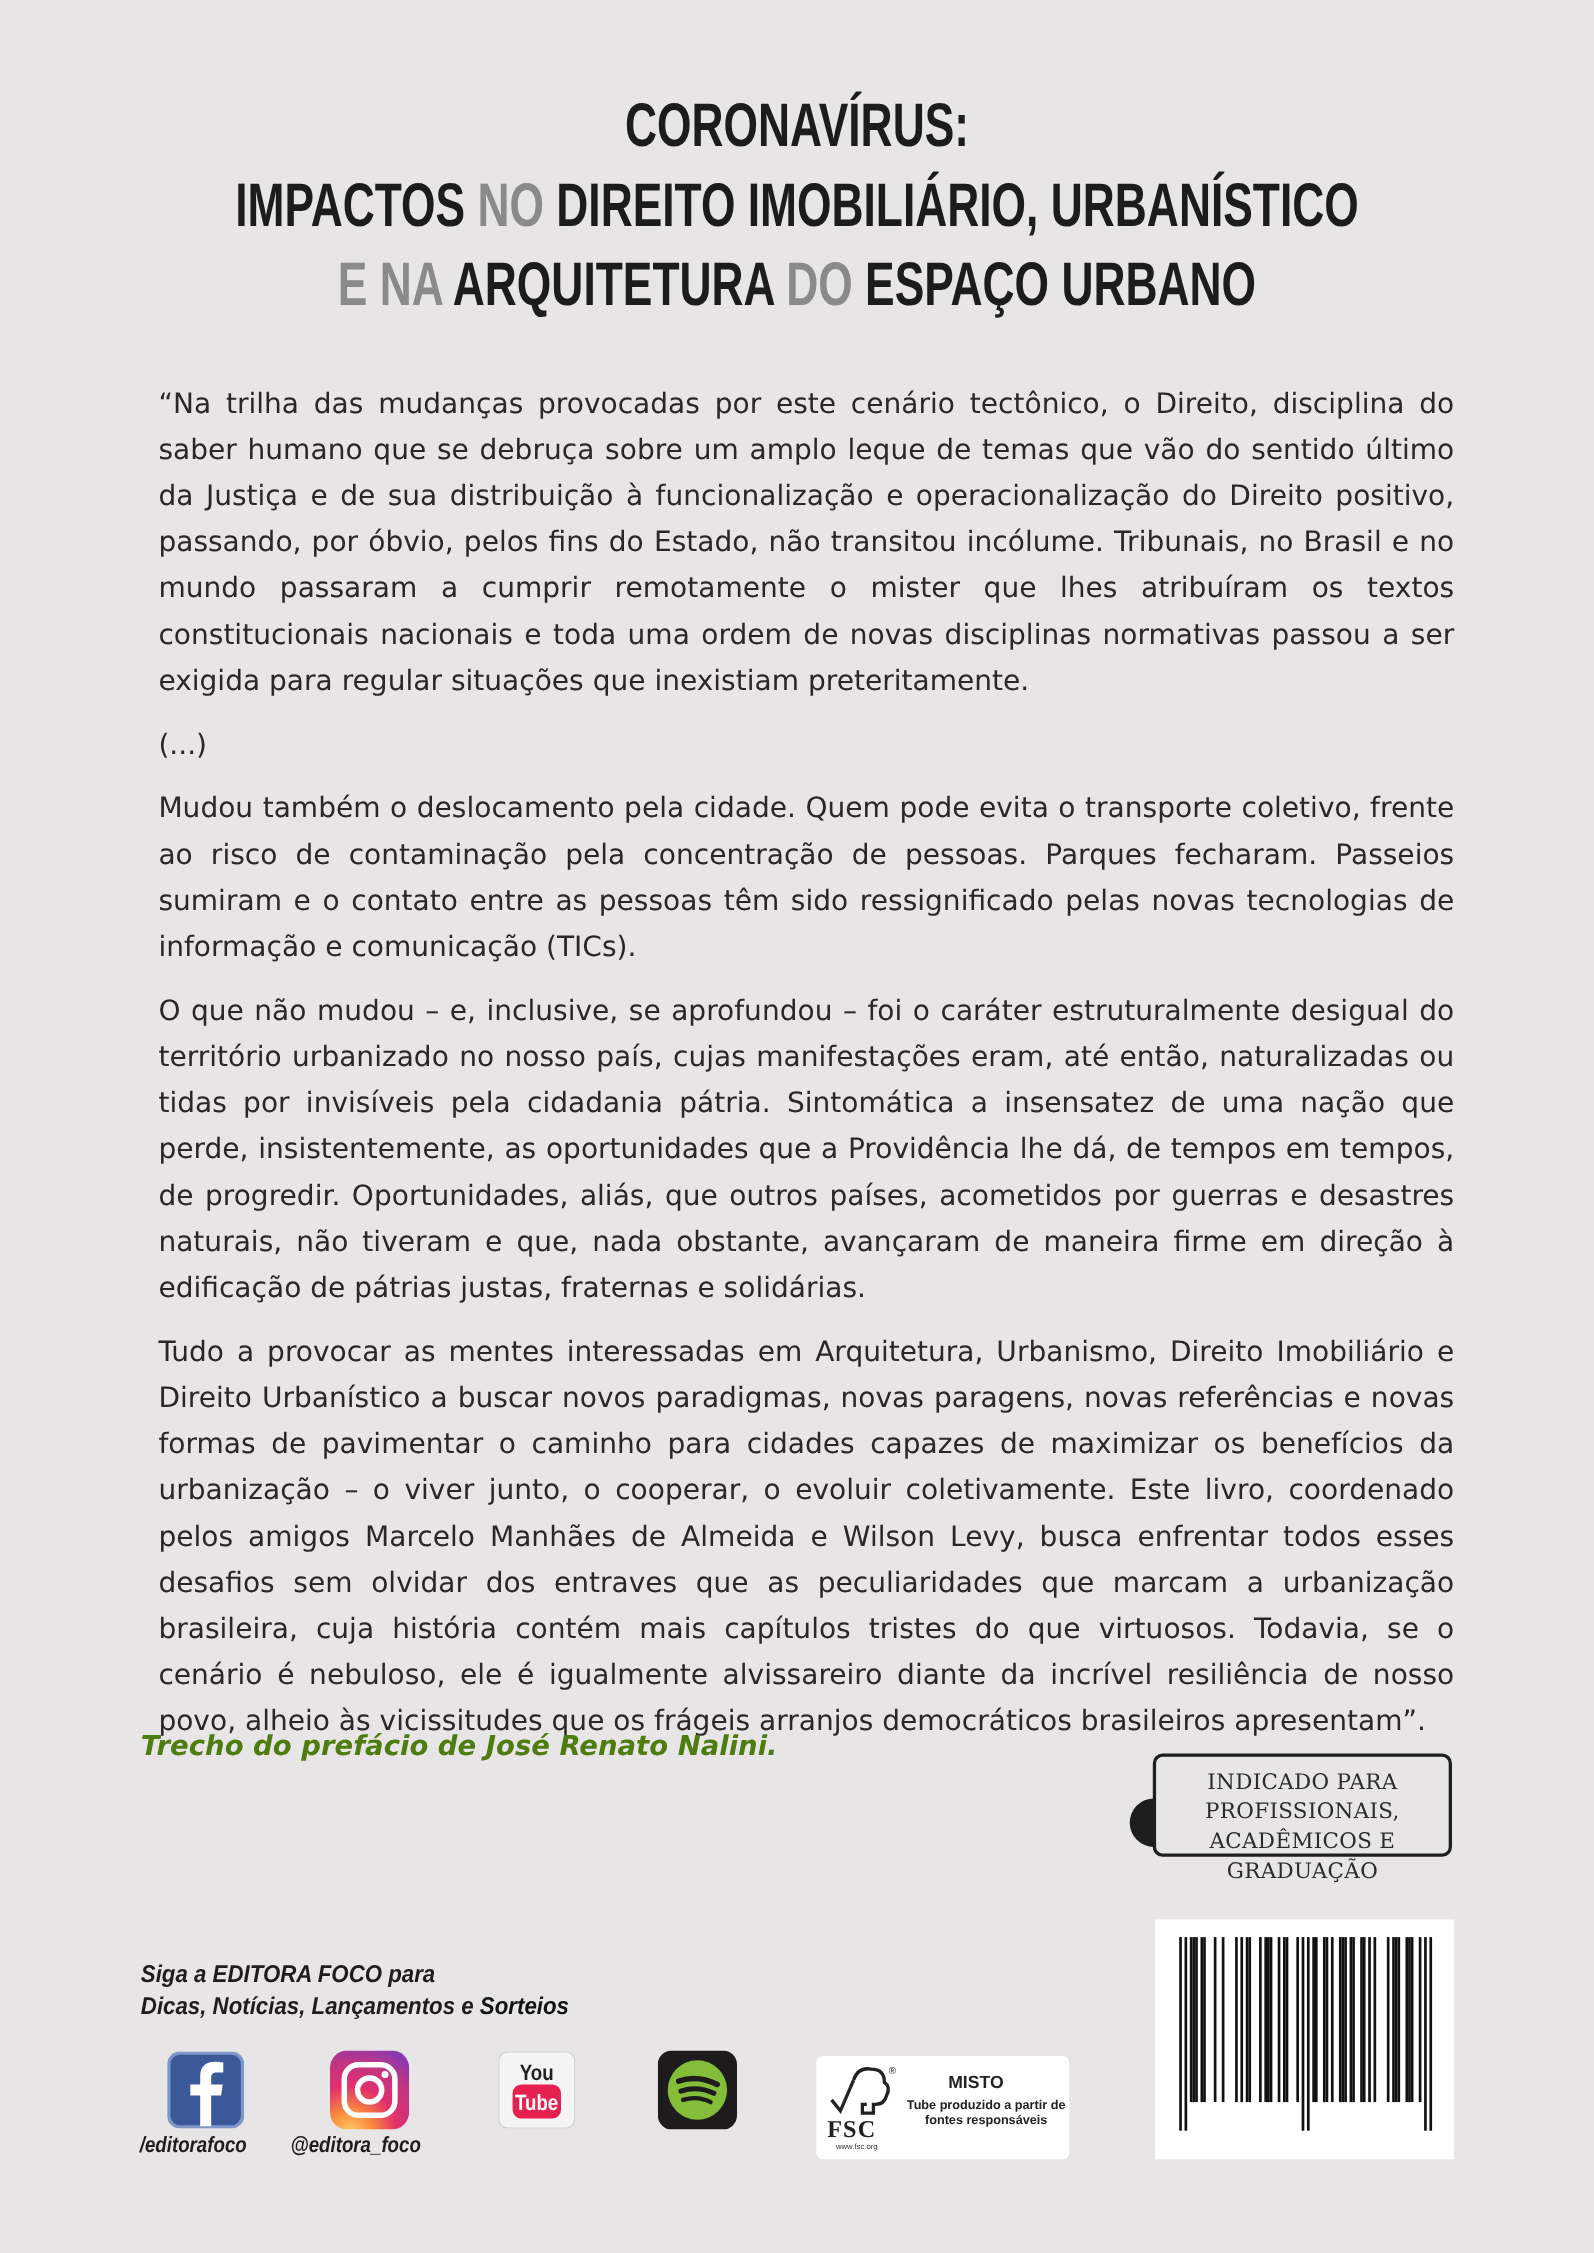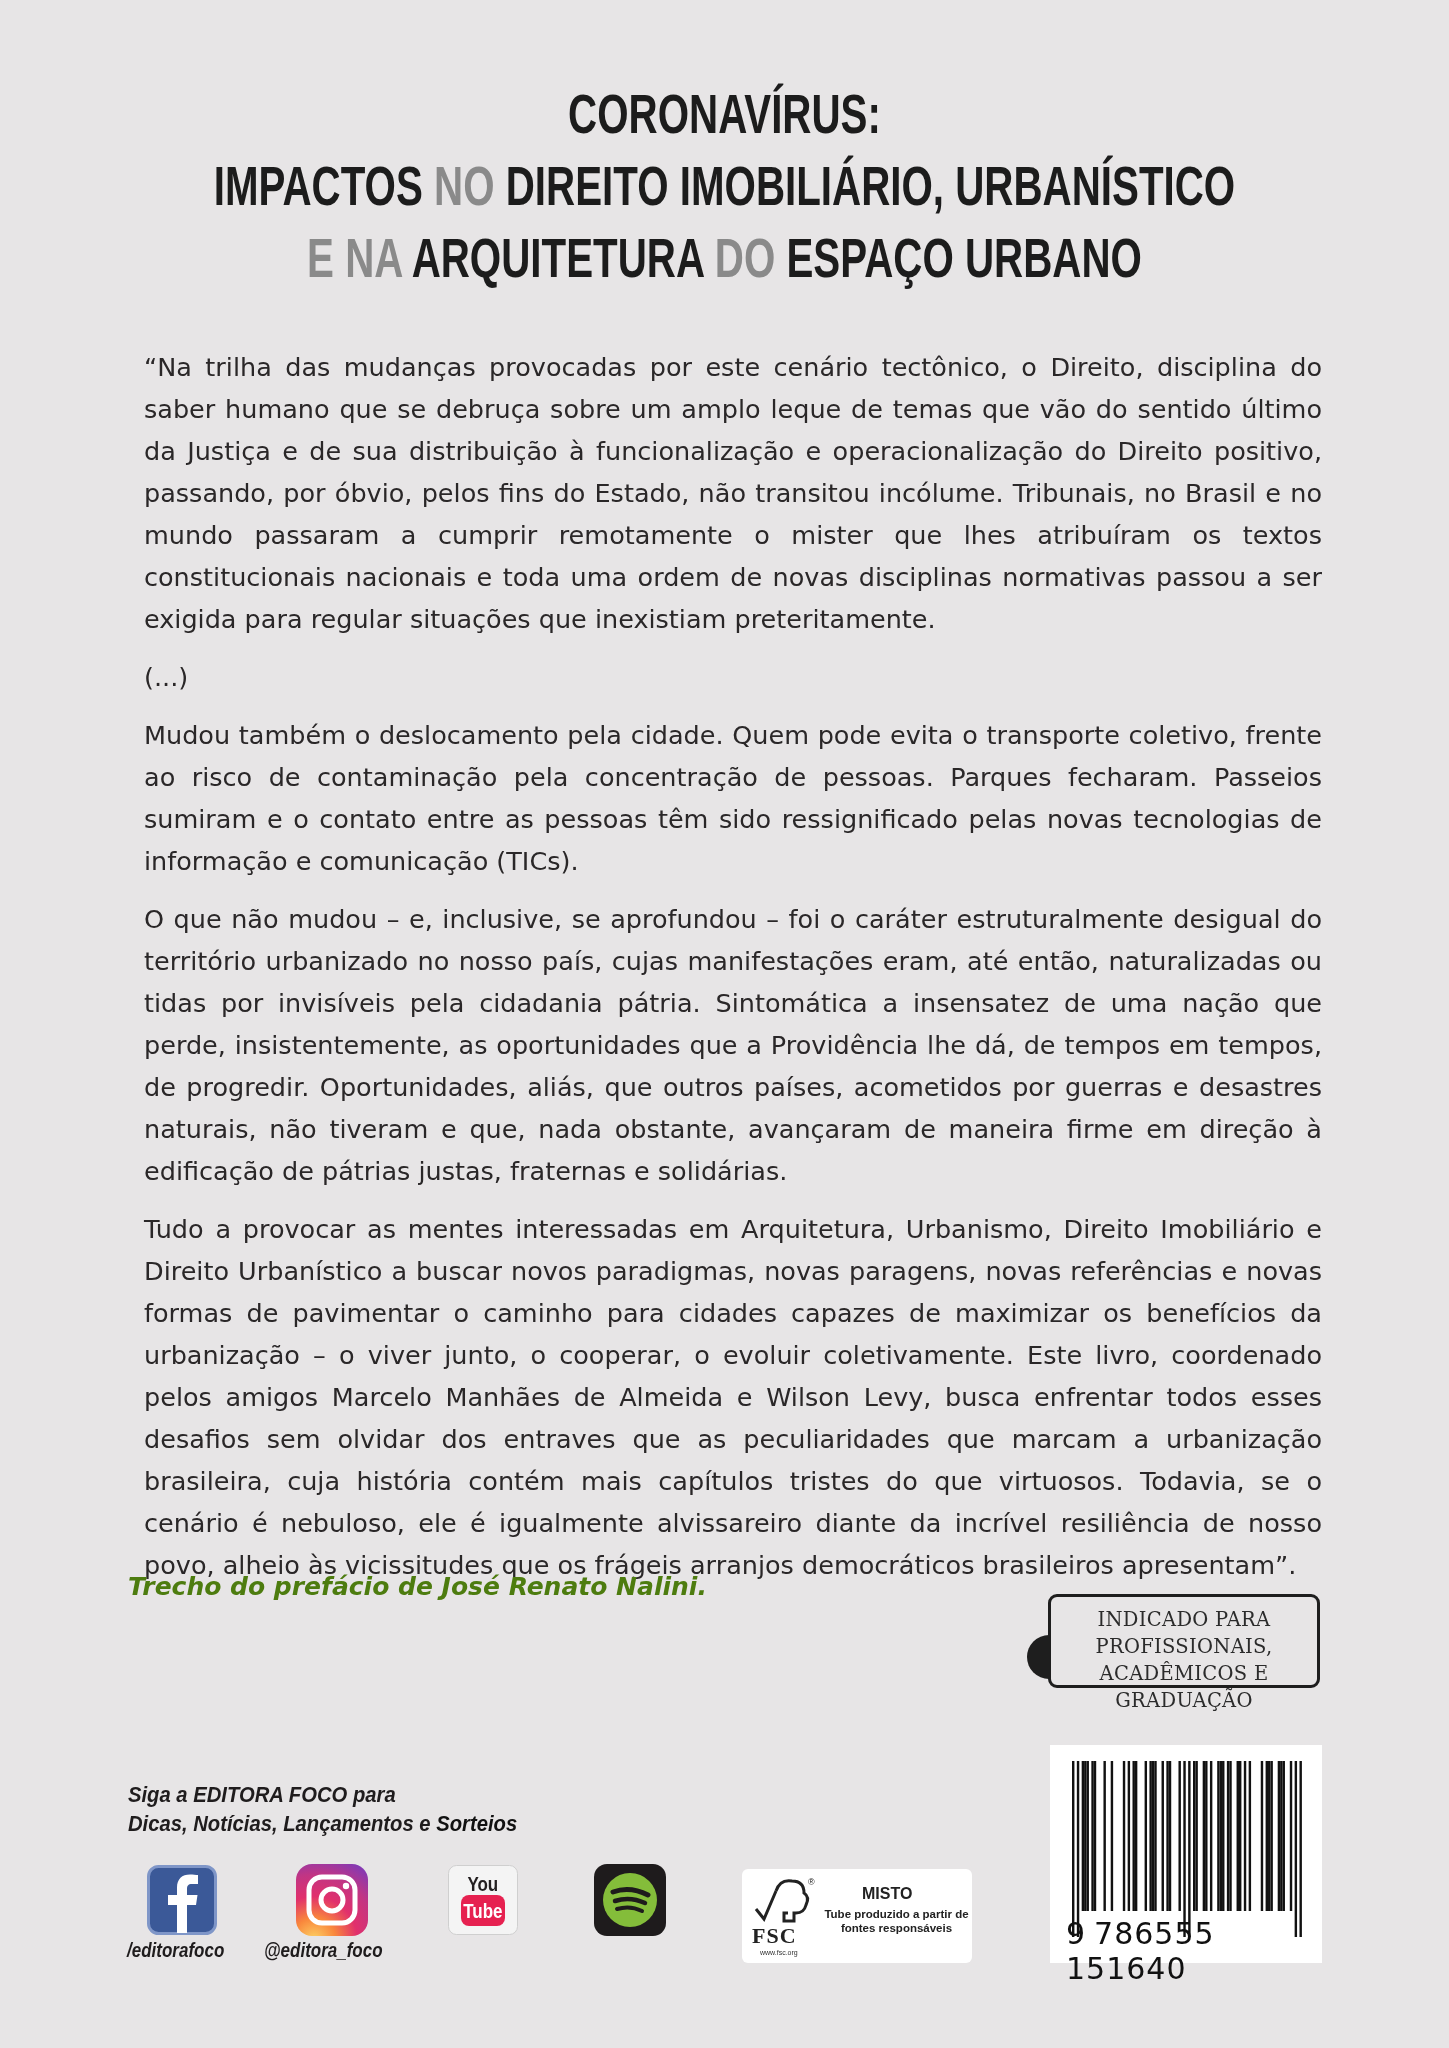--- a/index.html
+++ b/index.html
@@ -81,21 +81,21 @@
       font-family: "Liberation Sans", sans-serif;
       font-style: italic; font-weight: bold;
       font-size: 22px; line-height: 29px;
       color: #1f1c1d;
       transform: scaleX(0.92); transform-origin: left top;
     }
     .follow b { font-weight: 900; color: #111; }
 
     .social {
       position: absolute;
-      width: 80px; height: 70px;
+      width: 80px; height: 70px; text-align: center;
     }
     .social-label {
       position: absolute;
       font-family: "Liberation Sans", sans-serif;
       font-style: italic; font-weight: bold;
       font-size: 20px; color: #1f1c1d;
       white-space: nowrap;
       transform: scaleX(0.85); transform-origin: left top;
     }
     .fsc {
@@ -200,23 +200,20 @@
       <rect x="215.60" y="16" width="2.42" height="150" fill="#111"></rect>
       <rect x="218.02" y="16" width="2.42" height="150" fill="#111"></rect>
       <rect x="220.44" y="16" width="2.42" height="150" fill="#111"></rect>
       <rect x="227.70" y="16" width="2.42" height="150" fill="#111"></rect>
       <rect x="230.12" y="16" width="2.42" height="150" fill="#111"></rect>
       <rect x="232.54" y="16" width="2.42" height="150" fill="#111"></rect>
       <rect x="239.80" y="16" width="2.42" height="150" fill="#111"></rect>
       <rect x="244.64" y="16" width="2.42" height="176" fill="#111"></rect>
       <rect x="249.48" y="16" width="2.42" height="176" fill="#111"></rect>
     </svg>
-  <div class="barcode-digits">
-    <span>9</span><span style="display:inline-block;width:8px"></span><span>786555</span><span style="display:inline-block;width:12px"></span><span>151640</span>
-  </div>
 </div>
 
 <div class="follow">
   <div>Siga a EDITORA FOCO para</div>
   <div><span>Dicas, Notícias, Lançamentos e </span><b>Sorteios</b></div>
 </div>
 
 <div class="social" style="left:147px; top:1865px;">
   <svg width="70" height="70" viewBox="0 0 70 70">
     <rect x="1.5" y="1.5" width="67" height="67" rx="10" fill="#3b5998" stroke="#7f96c8" stroke-width="3"></rect>

